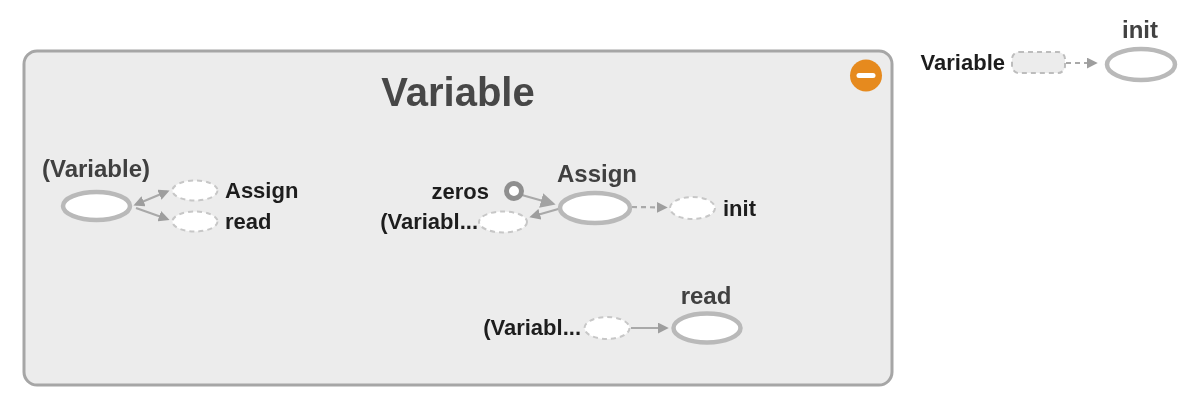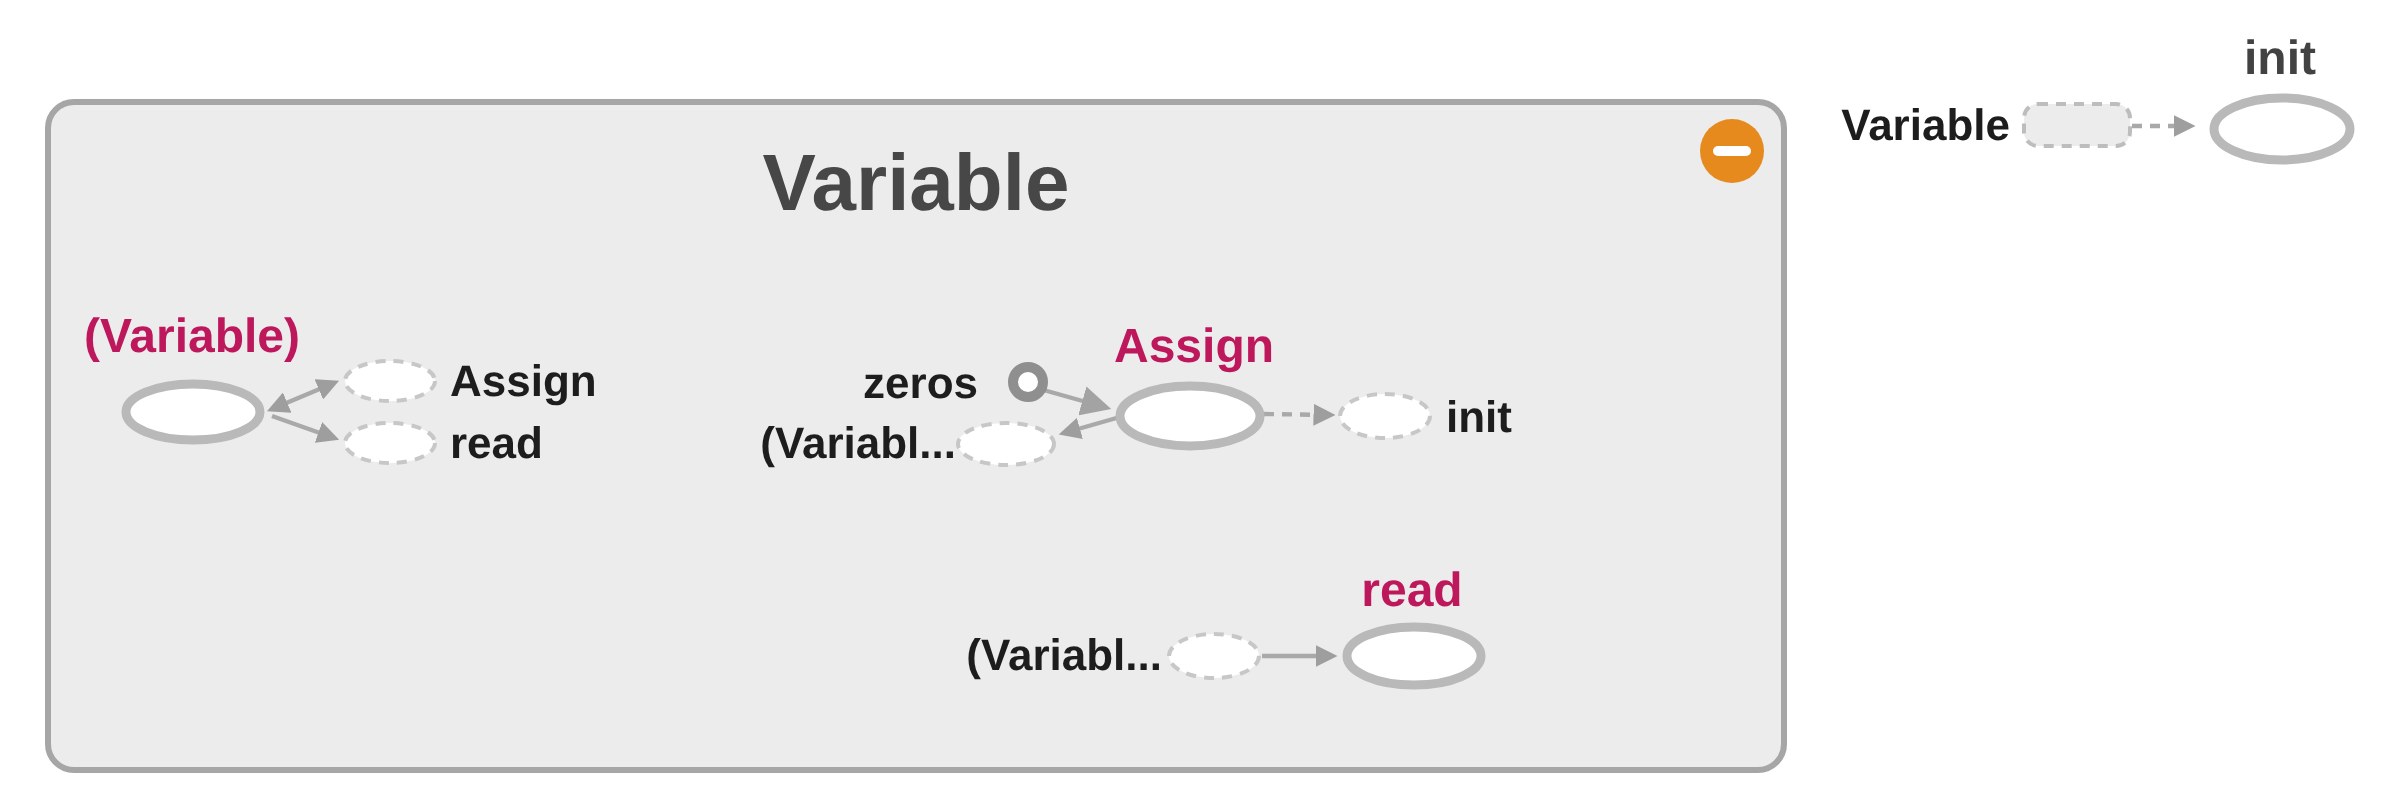--- a/index.html
+++ b/index.html
@@ -14,21 +14,21 @@
   .dashed-rect { fill:#ececec; stroke:#bdbdbd; stroke-width:2; stroke-dasharray:5 4; }
   .const-node { fill:#ffffff; stroke:#8f8f8f; stroke-width:5; }
   .edge { stroke:#a9a9a9; stroke-width:2.2; fill:none; }
   .edge.dashed { stroke-dasharray:5 4; }
   .minus-bg { fill:#e68a1e; }
   .minus-bar { fill:#ffffff; }
   .lbl { position:absolute; line-height:1; white-space:nowrap;font-weight:bold; }
   .lbl.center { transform:translateX(-50%); }
   .lbl.right { transform:translateX(-100%); }
   .proxy-lbl { font-size:22px; color:#1d1d1d; }
-  .node-title { font-size:24px; color:#be185d; }
+  .node-title { font-size:24px; color:#404040; }
   .node-title.dark { color:#424242; }
   .group-title { font-size:40px; color:#474747; }
 </style>
 </head>
 <body>
 
 <div class="stage">
 
   <svg width="1191" height="401" viewBox="0 0 1191 401">
     <defs>

